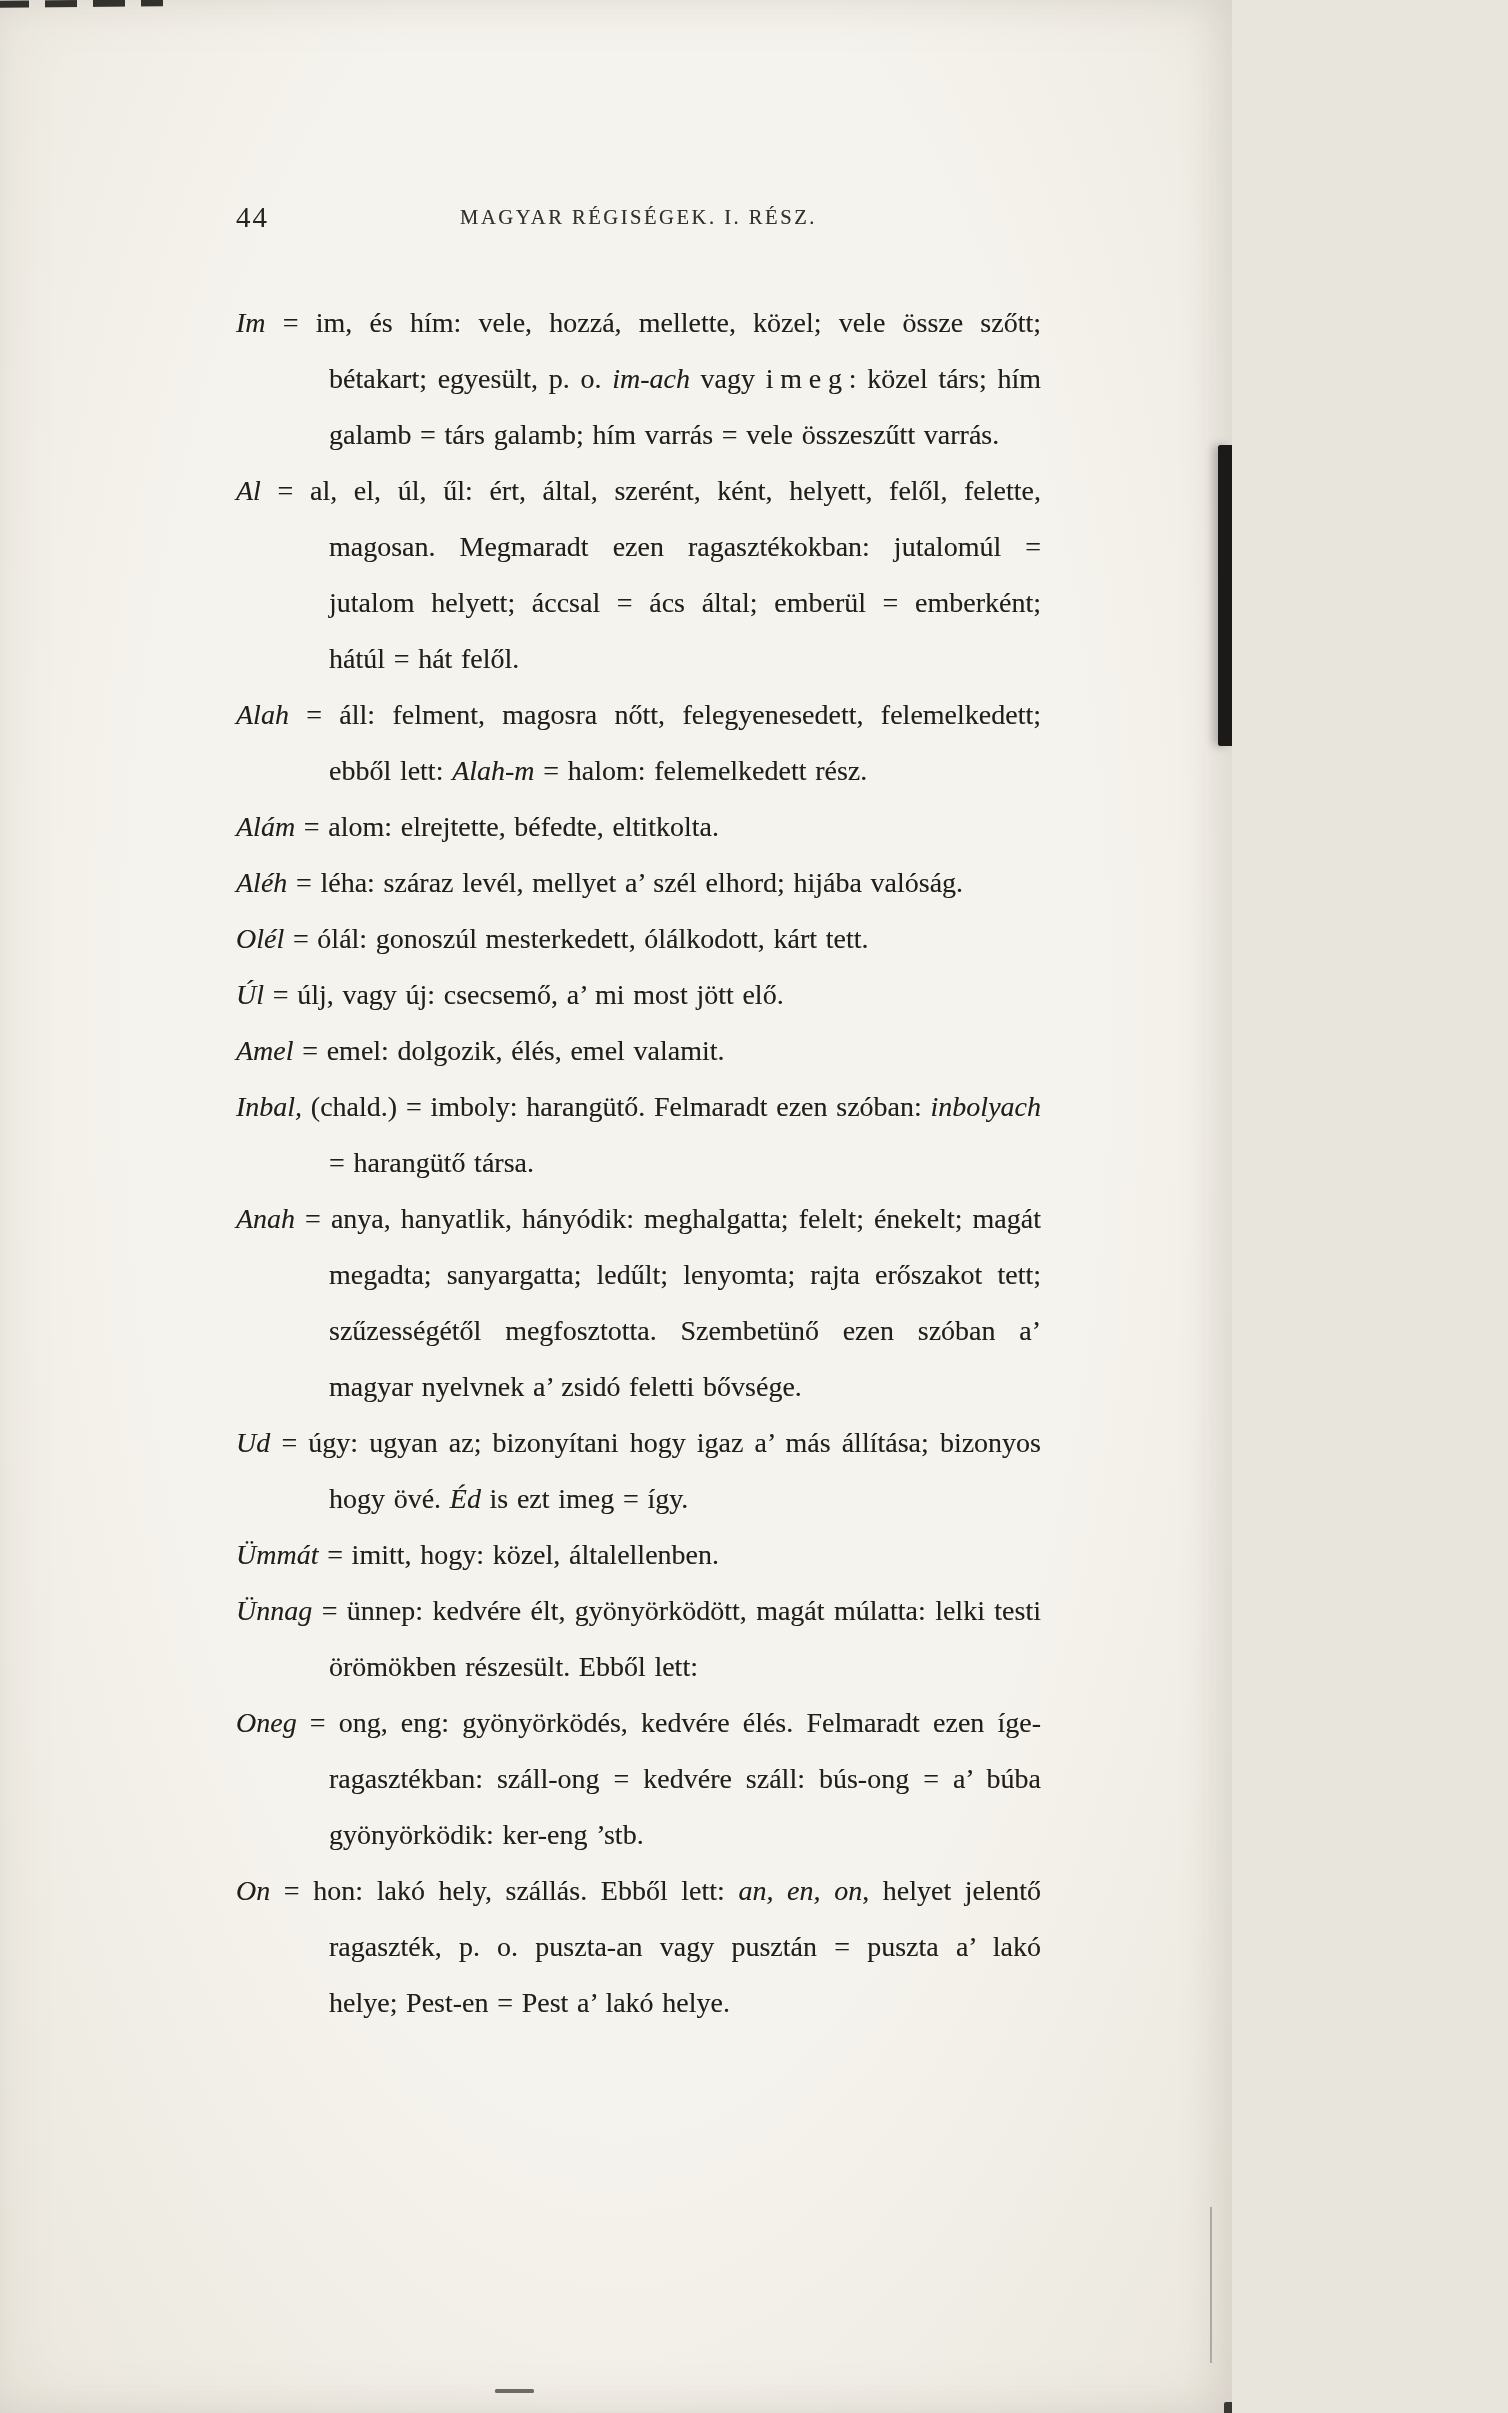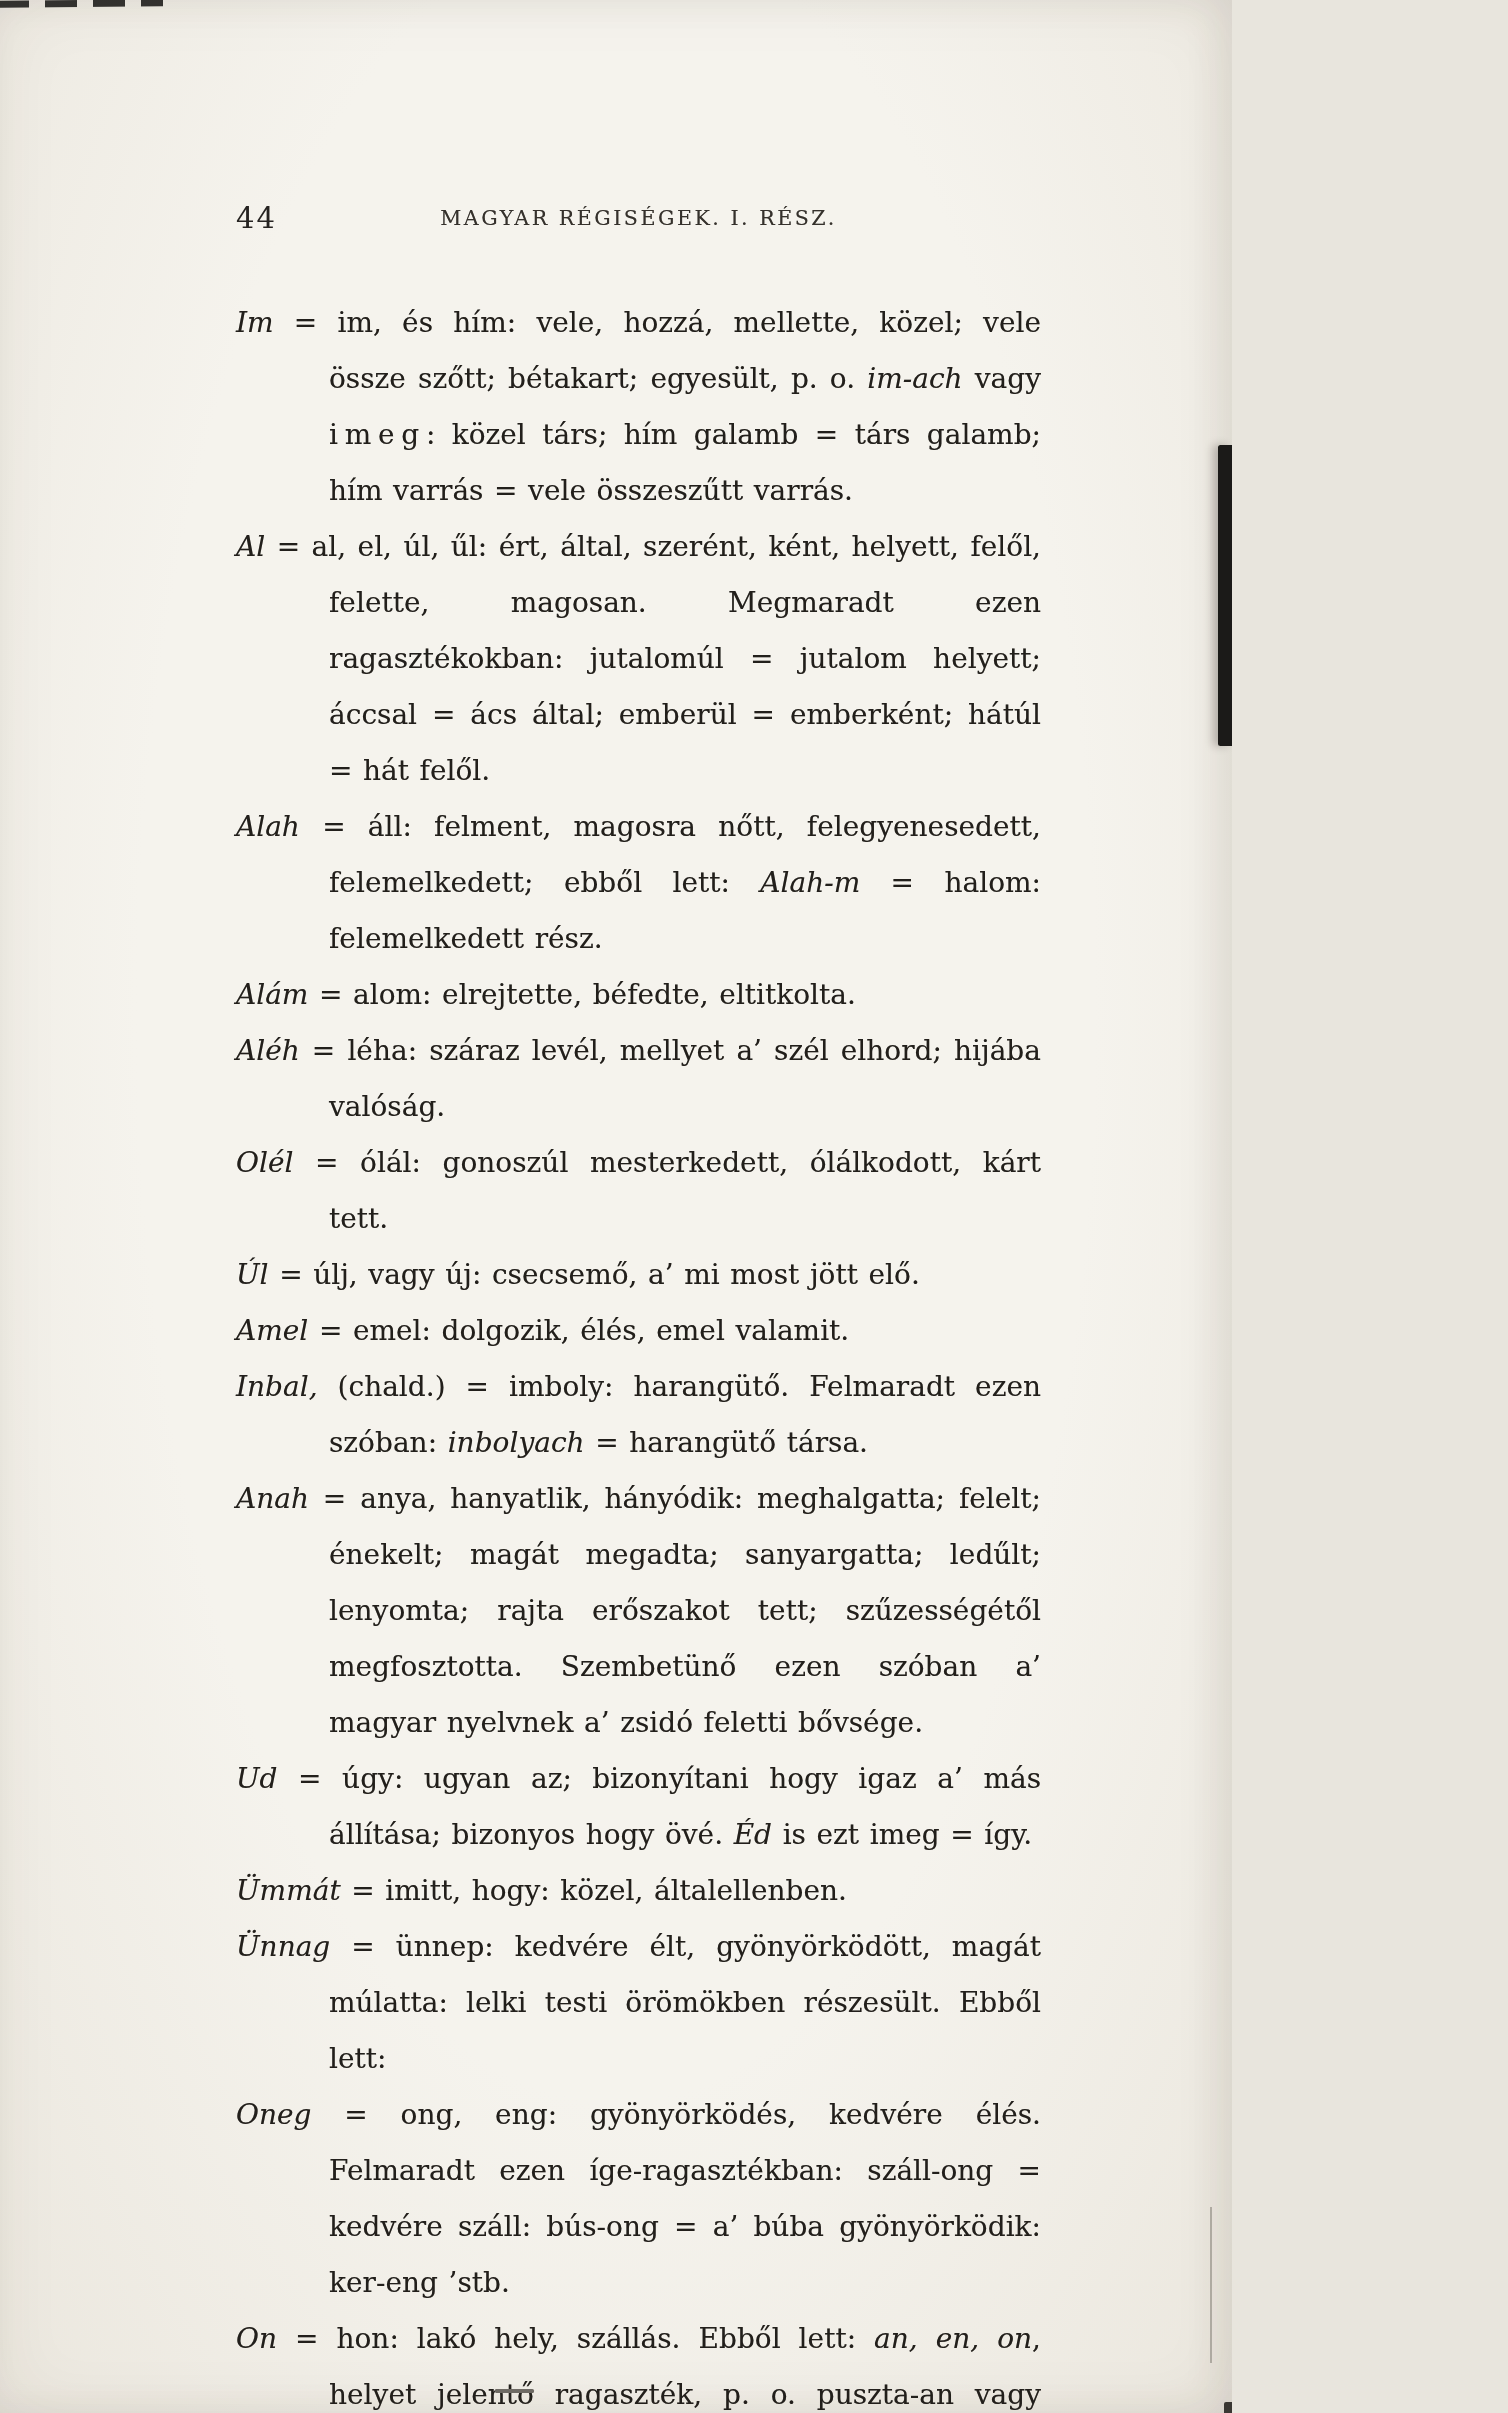--- a/index.html
+++ b/index.html
@@ -14,20 +14,21 @@
     color:var(--ink);
   }
   .page{
     position:relative;
     width:1232px;height:2413px;
     box-sizing:border-box;
     padding:201px 191px 0 236px;
     background:radial-gradient(ellipse at 50% 42%, #f5f3ed 55%, #ebe7de 100%);
     box-shadow:inset -15px 0 35px rgba(60,50,35,.08), inset 0 0 70px rgba(60,50,35,.06);
     overflow:hidden;
+    font-family:Liberation Serif, serif;
   }
   
   .page-header{
     position:relative;
     height:35px;
   }
   .page-number{
     position:absolute;left:0;top:0;
     font-size:29px;
     letter-spacing:2px;

